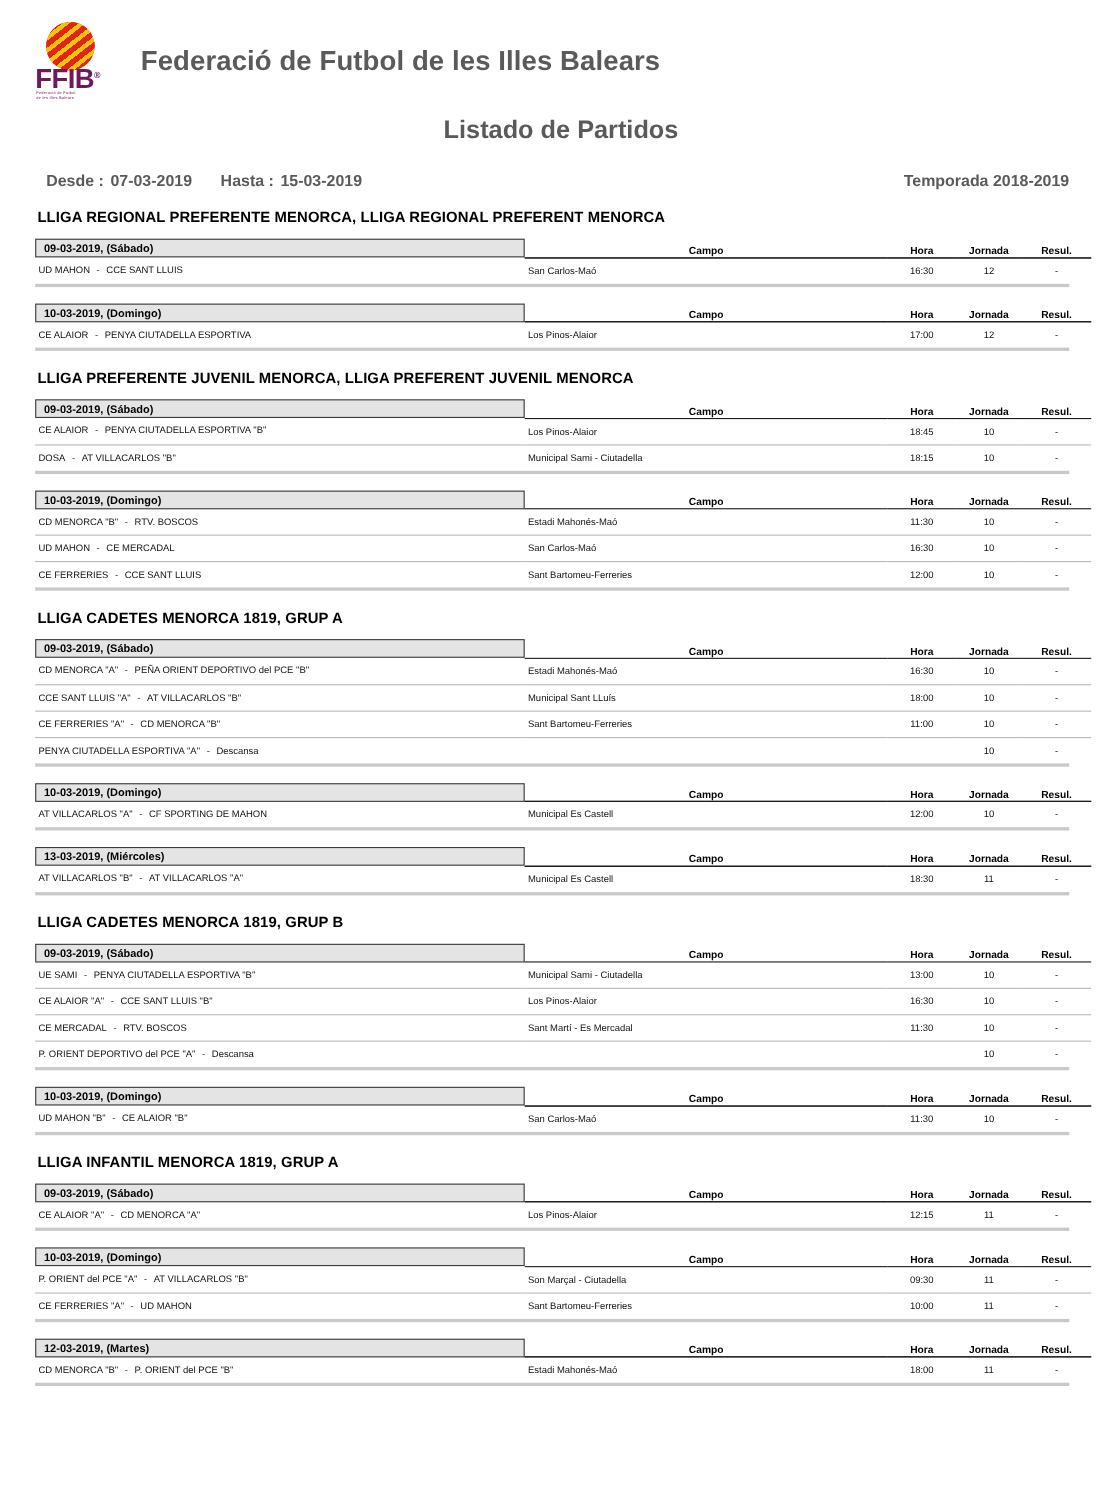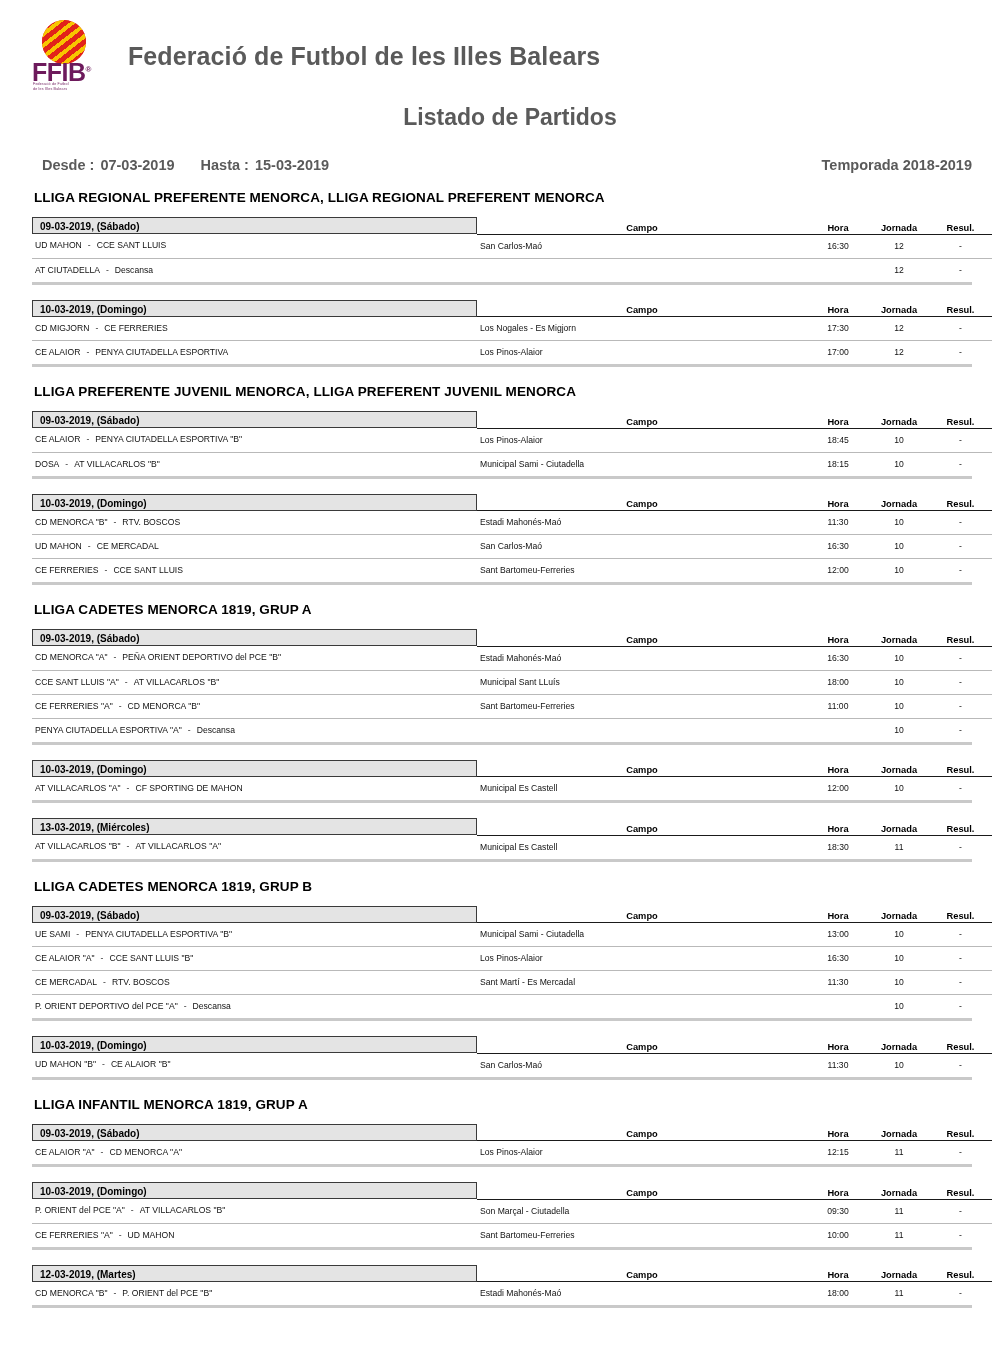--- a/index.html
+++ b/index.html
@@ -241,27 +241,20 @@
             </tr>
           </thead>
           <tbody>
             <tr class="match">
               <td class="m-match"><span>UD MAHON</span><span class="vs-dash">-</span><span>CCE SANT LLUIS</span></td>
               <td class="m-campo">San Carlos-Maó</td>
               <td class="m-hora">16:30</td>
               <td class="m-jorn">12</td>
               <td class="m-resul">-</td>
             </tr>
-            <tr class="match">
-              <td class="m-match"><span>AT CIUTADELLA</span><span class="vs-dash">-</span><span>Descansa</span></td>
-              <td class="m-campo"></td>
-              <td class="m-hora"></td>
-              <td class="m-jorn">12</td>
-              <td class="m-resul">-</td>
-            </tr>
           </tbody>
         </table>
         <div class="group-foot"></div>
       </div>
       <div class="group">
         <table class="sched">
           <colgroup>
             <col class="c-match">
             <col class="c-campo">
             <col class="c-hora">
@@ -273,27 +266,20 @@
               <td>
                 <div class="date-chip">10-03-2019,  (Domingo)</div>
               </td>
               <td class="colhead">Campo</td>
               <td class="colhead">Hora</td>
               <td class="colhead">Jornada</td>
               <td class="colhead">Resul.</td>
             </tr>
           </thead>
           <tbody>
-            <tr class="match">
-              <td class="m-match"><span>CD MIGJORN</span><span class="vs-dash">-</span><span>CE FERRERIES</span></td>
-              <td class="m-campo">Los Nogales - Es Migjorn</td>
-              <td class="m-hora">17:30</td>
-              <td class="m-jorn">12</td>
-              <td class="m-resul">-</td>
-            </tr>
             <tr class="match">
               <td class="m-match"><span>CE ALAIOR</span><span class="vs-dash">-</span><span>PENYA CIUTADELLA ESPORTIVA</span></td>
               <td class="m-campo">Los Pinos-Alaior</td>
               <td class="m-hora">17:00</td>
               <td class="m-jorn">12</td>
               <td class="m-resul">-</td>
             </tr>
           </tbody>
         </table>
         <div class="group-foot"></div>

